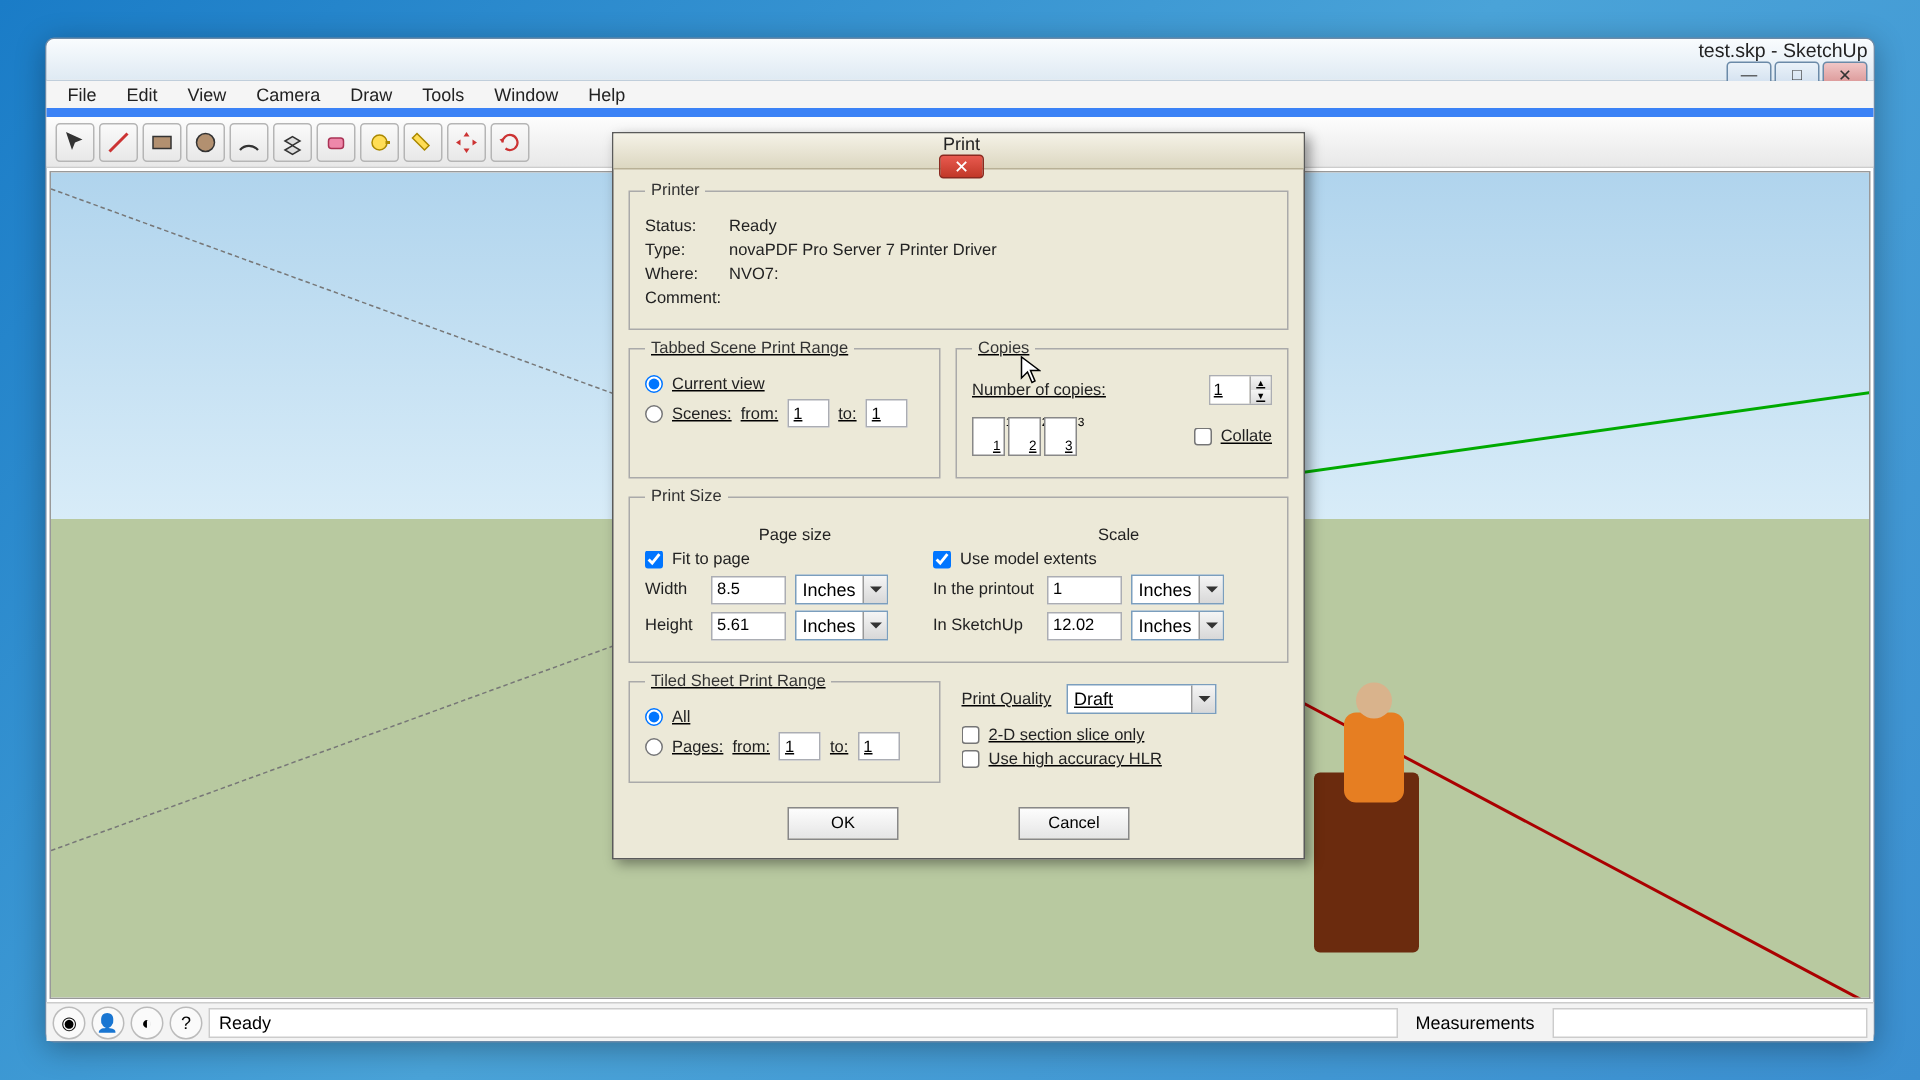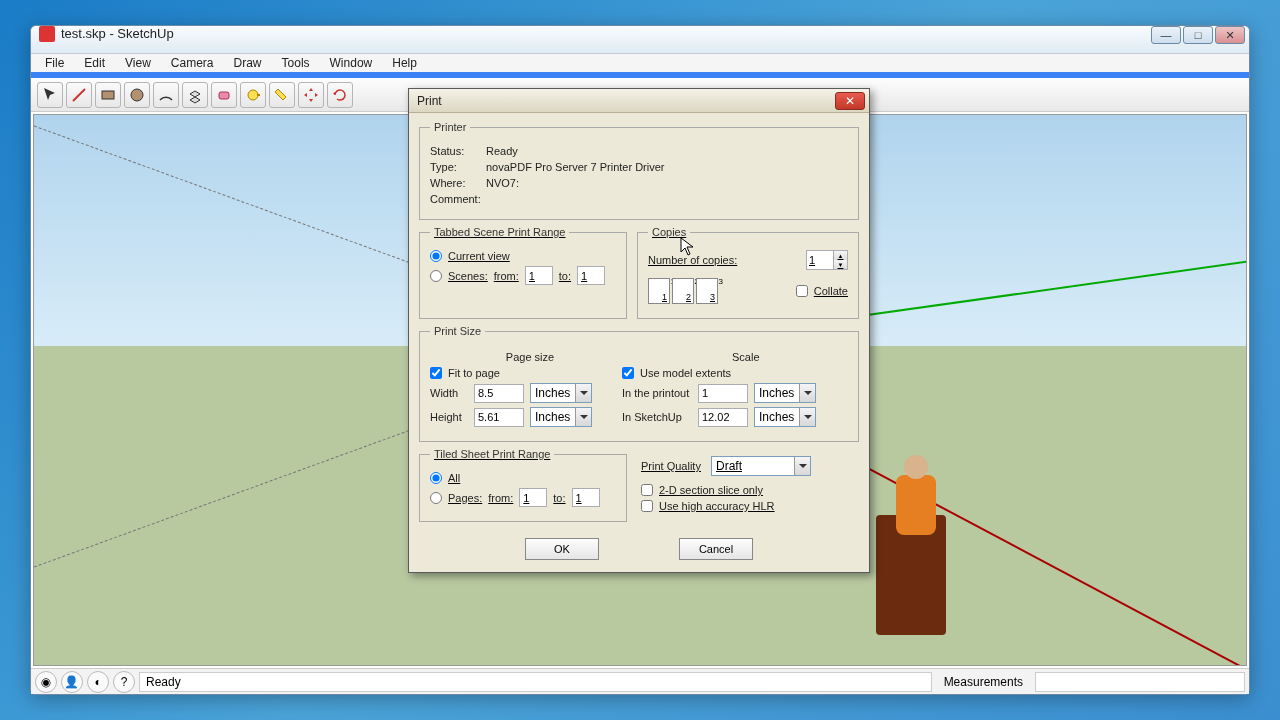--- a/index.html
+++ b/index.html
@@ -1,19 +1,19 @@
 <!DOCTYPE html>
 <html><head>
 <meta charset="utf-8">
 <style>
 * { box-sizing: border-box; margin: 0; padding: 0; font-family: "Segoe UI", Tahoma, sans-serif; font-size: 12px; }
 body { background: linear-gradient(135deg, #1a7cc7 0%, #4aa3d8 50%, #3b8fd0 100%); width: 1280px; height: 720px; overflow: hidden; position: relative; }
 
 .app-window { position: absolute; left: 30px; top: 25px; width: 1220px; height: 670px; background: #fff; border: 1px solid #6b8aa8; border-radius: 6px; box-shadow: 0 4px 20px rgba(0,0,0,0.3); display: flex; flex-direction: column; }
-.titlebar { height: 28px; background: linear-gradient(#f9fcfe, #dfeaf3); border-top-left-radius: 6px; border-top-right-radius: 6px; display: flex; align-items: flex-start; padding: 0 4px 0 8px; border-bottom: 1px solid #c0cedb; }
+.titlebar { height: 28px; background: linear-gradient(#f9fcfe, #dfeaf3); border-top-left-radius: 6px; border-top-right-radius: 6px; display: flex; align-items: flex-end; padding: 0 4px 0 8px; border-bottom: 1px solid #c0cedb; flex-direction: column; }
 .titlebar .app-icon { width: 16px; height: 16px; background: #d33; border-radius: 2px; margin-right: 6px; }
 .titlebar .title-text { flex: 1; font-size: 13px; color: #222; }
 .win-controls { display: flex; gap: 2px; }
 .win-btn { width: 30px; height: 18px; border: 1px solid #6b8aa8; background: linear-gradient(#eaf2f9, #cfdeee); border-radius: 3px; display: flex; align-items: center; justify-content: center; font-size: 11px; color: #333; cursor: pointer; }
 .win-btn.close { background: linear-gradient(#f0c6c6, #d89090); }
 
 .menubar { height: 24px; display: flex; align-items: center; padding: 0 4px; border-bottom: 6px solid #3b82f6; background: #f5f5f5; }
 .menubar .menu-item { padding: 3px 10px; cursor: pointer; font-size: 12px; color: #222; }
 
 .toolbar { height: 34px; background: linear-gradient(#fdfdfd, #e8e8e8); border-bottom: 1px solid #ccc; display: flex; align-items: center; padding: 2px 6px; gap: 3px; }
@@ -32,21 +32,21 @@
 .figure .head { position: absolute; top: 0; left: 28px; width: 24px; height: 24px; background: #d9b38c; border-radius: 50%; }
 .figure .chair { position: absolute; top: 60px; left: 0; width: 70px; height: 120px; background: #6b2b0e; border-radius: 4px; }
 
 .statusbar { height: 26px; border-top: 1px solid #ccc; background: #f3f3f3; display: flex; align-items: center; padding: 0 4px; gap: 4px; }
 .status-icon { width: 22px; height: 22px; border: 1px solid #bbb; border-radius: 11px; display: flex; align-items: center; justify-content: center; background: #fafafa; }
 .status-text { flex: 1; padding: 2px 6px; border: 1px solid #ccc; background: #fff; font-size: 12px; }
 .measurements-label { padding: 0 8px; font-size: 12px; }
 .measurements-input { width: 210px; height: 20px; border: 1px solid #ccc; background: #fff; }
 
 .dialog { position: absolute; left: 408px; top: 88px; width: 462px; background: #ece9d8; border: 1px solid #5a5a5a; box-shadow: 3px 3px 8px rgba(0,0,0,0.4); }
-.dialog-titlebar { height: 24px; background: linear-gradient(#f5f2e7, #dcd7c1); display: flex; align-items: center; padding: 0 4px 0 8px; border-bottom: 1px solid #b8b096; }
+.dialog-titlebar { height: 24px; background: linear-gradient(#f5f2e7, #dcd7c1); display: flex; align-items: center; padding: 0 4px 0 8px; border-bottom: 1px solid #b8b096; flex-direction: column; }
 .dialog-titlebar .dtitle { flex: 1; font-size: 12px; color: #222; }
 .dialog-close { width: 30px; height: 18px; background: linear-gradient(#e85a4f, #c13828); border: 1px solid #8a2a20; border-radius: 3px; color: #fff; display: flex; align-items: center; justify-content: center; font-size: 12px; cursor: pointer; }
 .dialog-body { padding: 8px 10px 12px; }
 
 fieldset { border: 1px solid #aaa; padding: 8px 10px 10px; margin-bottom: 6px; position: relative; }
 legend { padding: 0 4px; font-size: 11px; color: #333; }
 .row { display: flex; align-items: center; gap: 6px; margin: 4px 0; }
 .label { font-size: 11px; color: #222; }
 .value { font-size: 11px; color: #222; }
 

